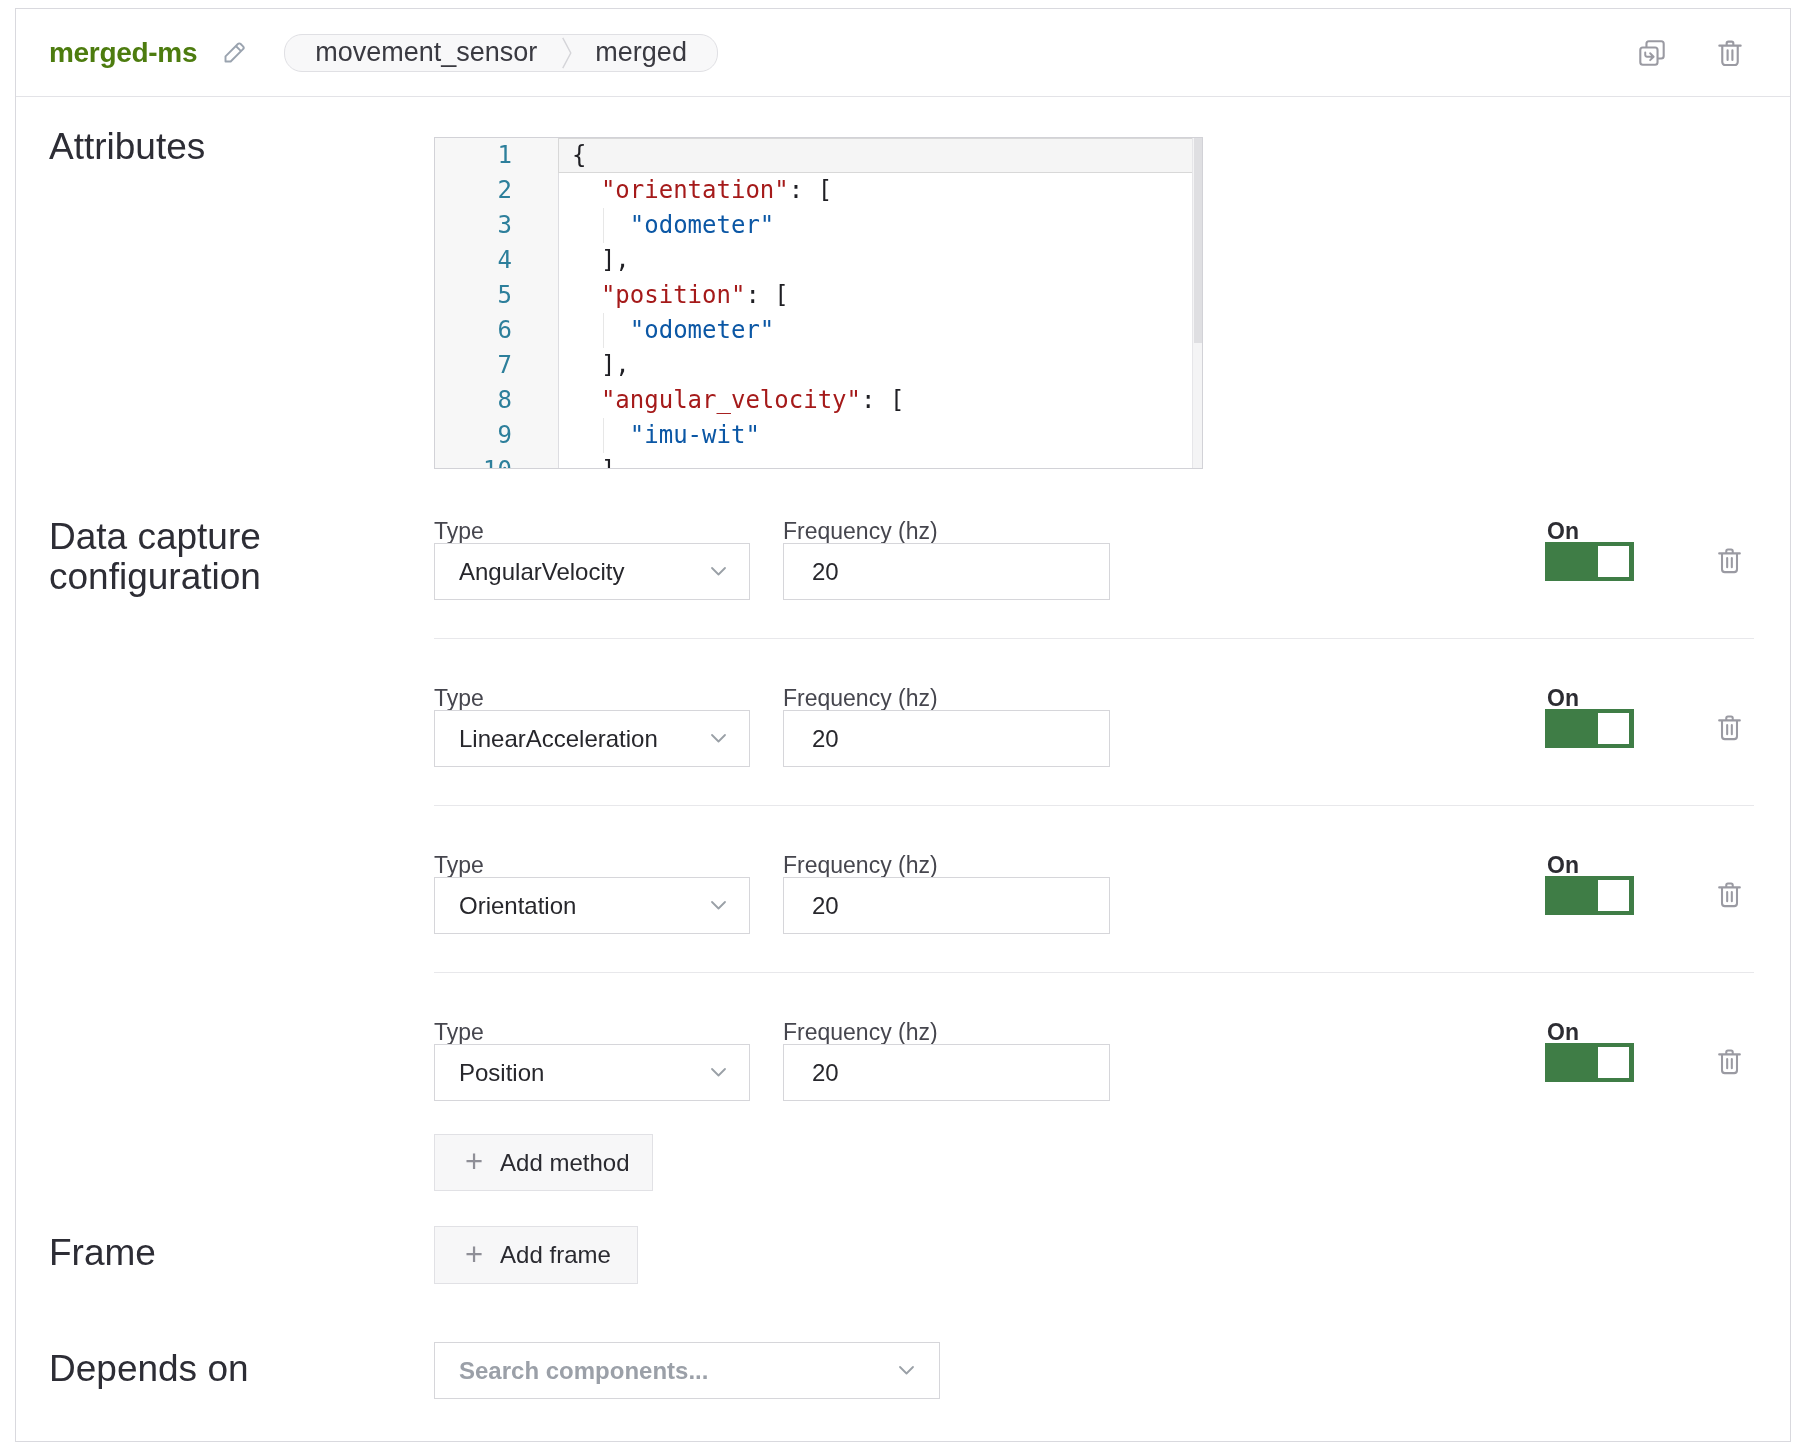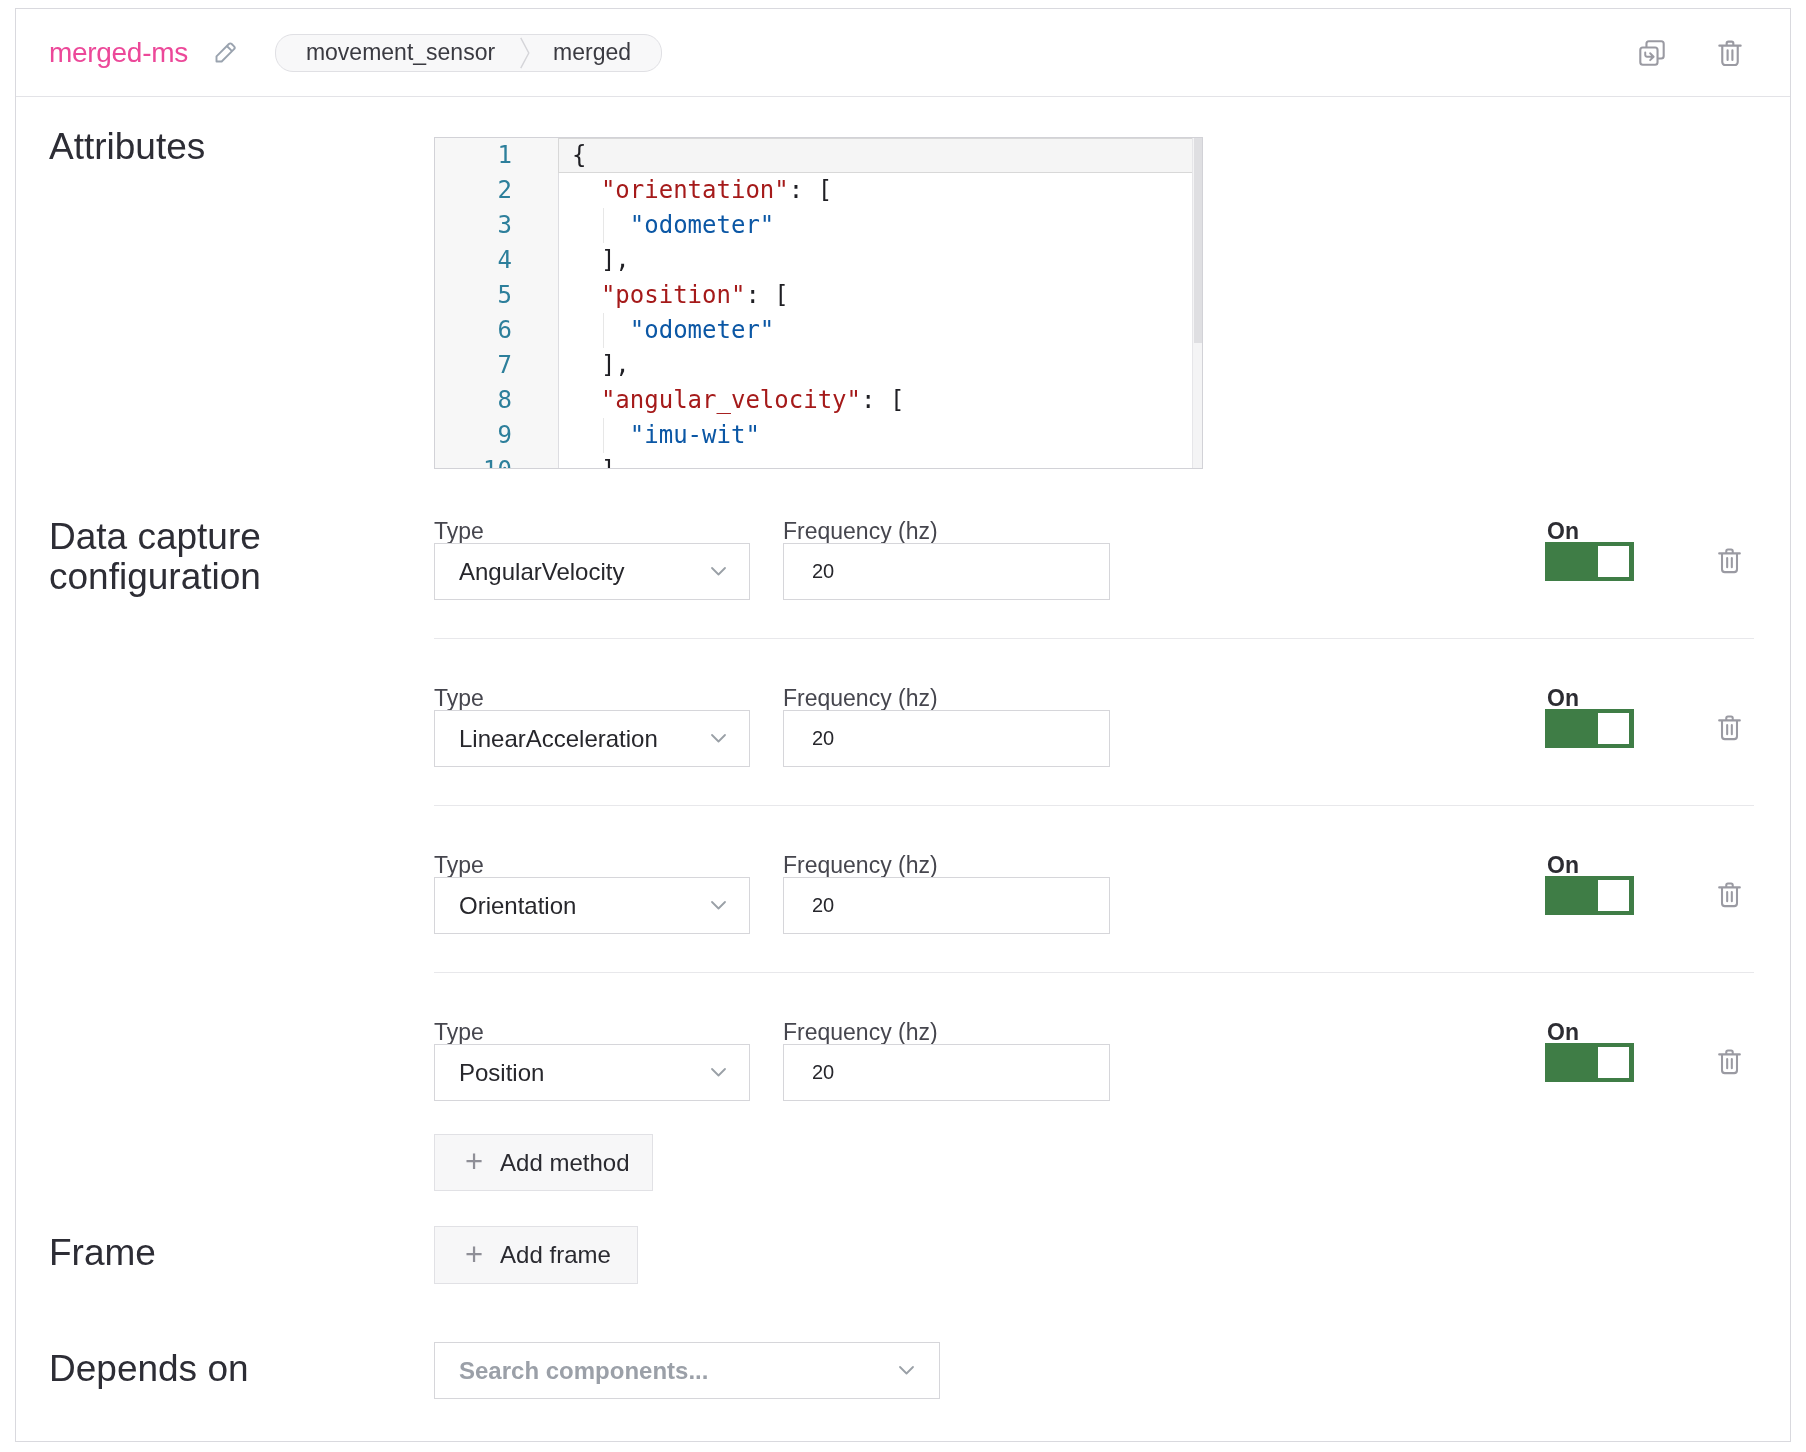--- a/index.html
+++ b/index.html
@@ -3,25 +3,25 @@
 <meta charset="utf-8">
 <style>
   html,body { margin:0; padding:0; background:#ffffff; }
   body { width:1806px; height:1452px; position:relative; font-family:"Liberation Sans", sans-serif; color:#26262b; }
   .hidden-defs { position:absolute; width:0; height:0; overflow:hidden; }
 
   .card { position:absolute; left:15px; top:8px; width:1774px; height:1432px; border:1px solid #d9d9de; background:#fff; }
 
   
   .card-header { height:87px; border-bottom:1px solid #e3e3e7; display:flex; align-items:center; padding:0 44px 0 33px; }
-  .title { font-size:28px; font-weight:400; color:#ec4899; letter-spacing:-0.3px; }
+  .title { font-size:28px; font-weight:700; color:#4d7c0f; letter-spacing:-0.3px; }
   .icon-btn { background:none; border:none; padding:0; margin:0; cursor:pointer; display:flex; align-items:center; justify-content:center; }
   .edit-btn { margin-left:24px; }
   .edit-btn svg { width:27px; height:27px; color:#9aa3af; }
-  .pill { margin-left:36px; height:36px; border:1px solid #e0e0e4; background:#f8f8f9; border-radius:18px; display:flex; align-items:center; font-size:23px; color:#3a3a41; }
+  .pill { margin-left:36px; height:36px; border:1px solid #e0e0e4; background:#f8f8f9; border-radius:18px; display:flex; align-items:center; font-size:27px; color:#3a3a41; }
   .pill .seg1 { padding:0 24px 0 30px; }
   .pill .seg2 { padding:0 30px 0 22px; }
   .pill svg { width:12px; height:34px; color:#d5d5d9; }
   .header-actions { margin-left:auto; display:flex; align-items:center; gap:46px; }
   .header-actions svg { width:32px; height:32px; color:#9a9aa2; }
 
   
   .card-body { position:relative; height:1344px; }
   .sec-label { position:absolute; left:33px; font-size:37px; color:#2d2d35; line-height:40px; }
   .lbl-attributes { top:30px; }
@@ -49,21 +49,21 @@
   .crow { position:relative; height:167px; }
   .crow:not(.last)::after { content:""; position:absolute; left:0; right:0; top:133px; border-top:1px solid #e8e8eb; }
   .flabel { position:absolute; top:12px; font-size:23px; color:#46464e; line-height:28px; }
   .flabel.lbl-type { left:0; }
   .flabel.lbl-freq { left:349px; }
   .flabel.lbl-on { left:1113px; color:#2c2c32;font-weight:bold; }
   .select { box-sizing:border-box; border:1px solid #d6d6da; background:#fff; display:flex; align-items:center; font-size:24px; color:#27272c; cursor:pointer; }
   .type-select { position:absolute; left:0; top:38px; width:316px; height:57px; padding:0 22px 0 24px; }
   .sel-text { flex:1; }
   .select svg { width:17px; height:11px; color:#9aa0a7; flex:0 0 auto; }
-  .freq-input { position:absolute; left:349px; top:38px; width:327px; height:57px; box-sizing:border-box; border:1px solid #d6d6da; background:#fff; font-size:20px; color:#27272c; padding:0 0 0 28px; font-family:"Liberation Sans",sans-serif; }
+  .freq-input { position:absolute; left:349px; top:38px; width:327px; height:57px; box-sizing:border-box; border:1px solid #d6d6da; background:#fff; font-size:24px; color:#27272c; padding:0 0 0 28px; font-family:"Liberation Sans",sans-serif; }
   .toggle { position:absolute; left:1111px; top:37px; width:89px; height:39px; background:#cfcfd4; cursor:pointer; }
   .toggle.on { background:var(--green,#3f7d46); }
   .toggle .knob { position:absolute; right:5px; top:4px; bottom:4px; width:31px; background:#fff; }
   .row-del { position:absolute; left:1280px; top:40px; }
   .row-del svg { width:31px; height:31px; color:#9a9aa2; }
 
   
   .add-btn { position:absolute; left:418px; box-sizing:border-box; background:#f7f7f8; border:1px solid #e1e1e5; display:flex; align-items:center; gap:17px; font-size:24px; color:#2a2a30; cursor:pointer; font-family:"Liberation Sans",sans-serif; }
   .plus { color:#8f8f97; font-size:31px; font-weight:400; line-height:1; position:relative; top:-1px; }
   .add-method { top:1037px; width:219px; height:57px; padding-left:30px; }

